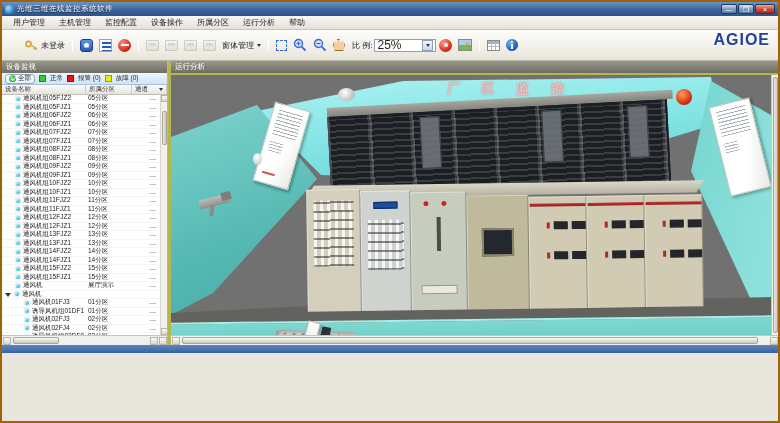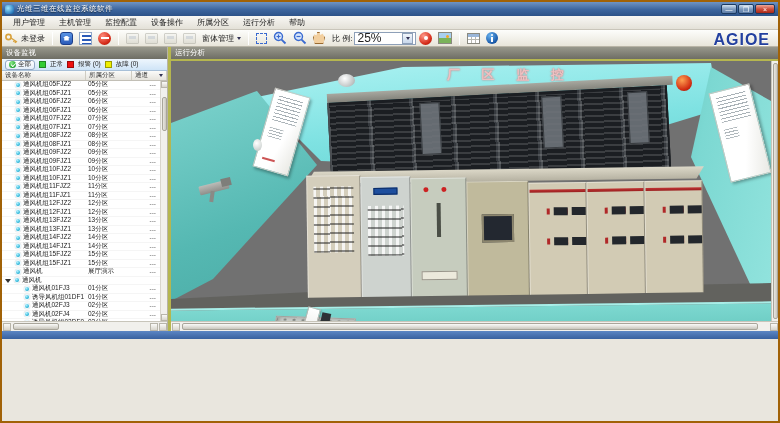--- a/index.html
+++ b/index.html
@@ -9,21 +9,21 @@
   .titlebar{height:14px;background:linear-gradient(#7fa0c8 0%,#6f94c4 0%,#3c659e 55%,#2d5288 100%);display:flex;align-items:center;padding:0 3px;color:#fff;}
   .app-icon{width:9px;height:9px;border-radius:2px;background:radial-gradient(circle at 35% 35%,#9fe8ff,#2e7ec0 70%,#134b84);margin-right:3px;flex:0 0 auto;}
   .title-text{font-size:7.5px;letter-spacing:.5px;text-shadow:0 1px 1px #123;flex:1;white-space:nowrap;overflow:hidden;}
   .win-btns{display:flex;gap:1px;}
   .win-btn{width:16px;height:10px;border:1px solid #1c3a61;border-radius:2px;background:linear-gradient(#cfe0f2,#7f9cc0 50%,#5e7ea8);display:flex;align-items:center;justify-content:center;font-size:7px;color:#fff;line-height:1;}
   .win-btn.close{background:linear-gradient(#f0a898,#d0503c 50%,#a82818);width:20px;}
   
   .menubar{height:14px;background:linear-gradient(#f8f7f4,#e4e1d8);border-bottom:1px solid #c9c5ba;display:flex;align-items:center;gap:0;padding:0 4px;}
   .menu-item{font-size:8px;color:#222;padding:0 7px;height:100%;display:flex;align-items:center;white-space:nowrap;}
   
-  .toolbar{height:17px;background:linear-gradient(#fdfdfb,#e8e5da);border-bottom:1px solid #b8b4a6;display:flex;align-items:center;padding:0 0;position:relative;}
+  .toolbar{height:31px;background:linear-gradient(#fdfdfb,#e8e5da);border-bottom:1px solid #b8b4a6;display:flex;align-items:center;padding:0 20px;position:relative;}
   .tb-sep{width:1px;height:13px;background:#c2beb2;border-right:1px solid #fff;margin:0 4px;flex:0 0 auto;}
   .tb-btn{display:flex;align-items:center;gap:3px;padding:1px 3px;border-radius:2px;flex:0 0 auto;}
   .tb-label{font-size:8px;color:#222;white-space:nowrap;}
   .tb-btn.disabled{opacity:.42;}
   .ico{display:inline-block;position:relative;flex:0 0 auto;}
   .ico-key{width:13px;height:11px;}
   .ico-home{width:13px;height:13px;border-radius:3px;background:linear-gradient(#5a94e4,#2a5ab8);border:1px solid #1c3f8c;display:flex;align-items:center;justify-content:center;}
   .ico-home::after{content:"";width:7px;height:5px;background:#fff;clip-path:polygon(50% 0,100% 45%,82% 45%,82% 100%,18% 100%,18% 45%,0 45%);}
   .ico-nav{width:13px;height:13px;background:#fff;border:1px solid #8ea6c8;background-image:repeating-linear-gradient(0deg,#2a5ab8 0 2px,transparent 2px 4px);background-size:9px 10px;background-position:2px 2px;background-repeat:no-repeat;}
   .ico-stop{width:13px;height:13px;border-radius:50%;background:radial-gradient(circle at 35% 30%,#ff8a7a,#d42a18 65%,#8e1204);position:relative;}

